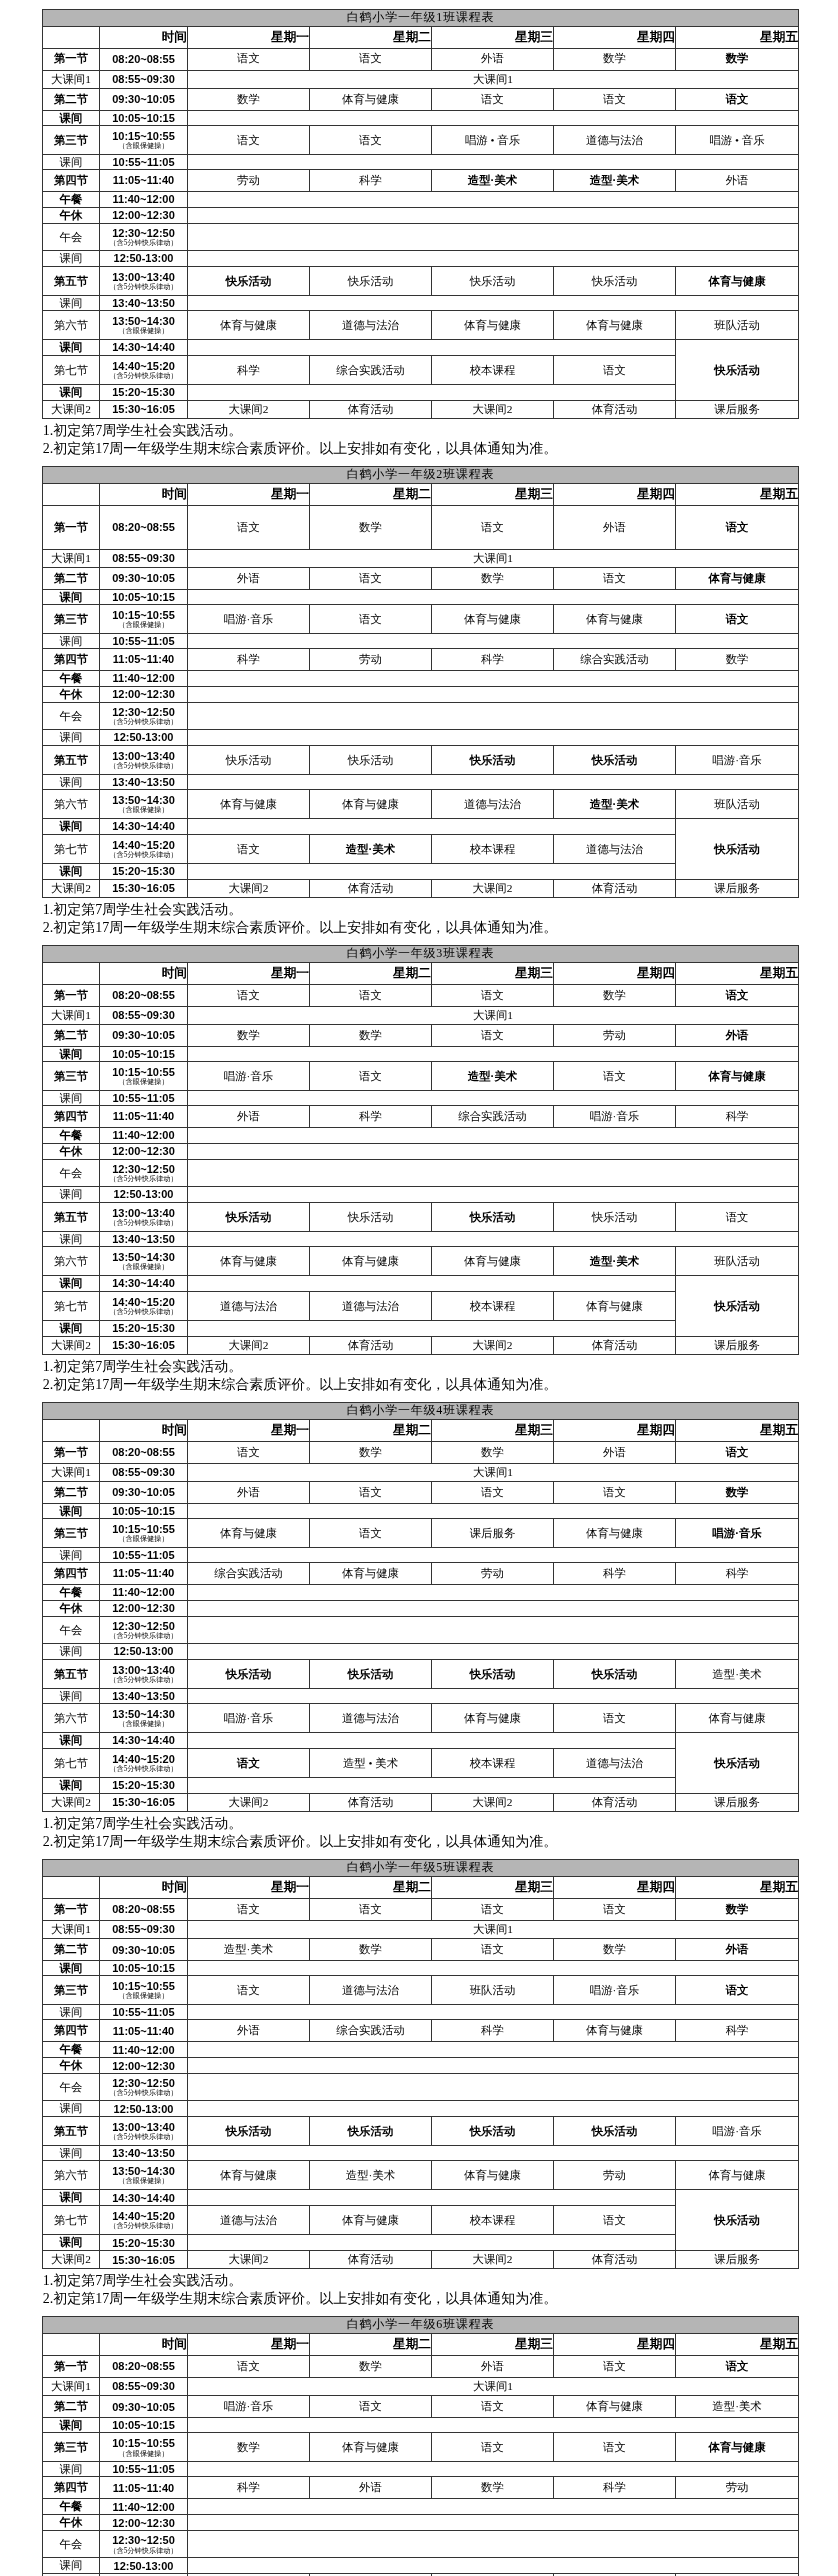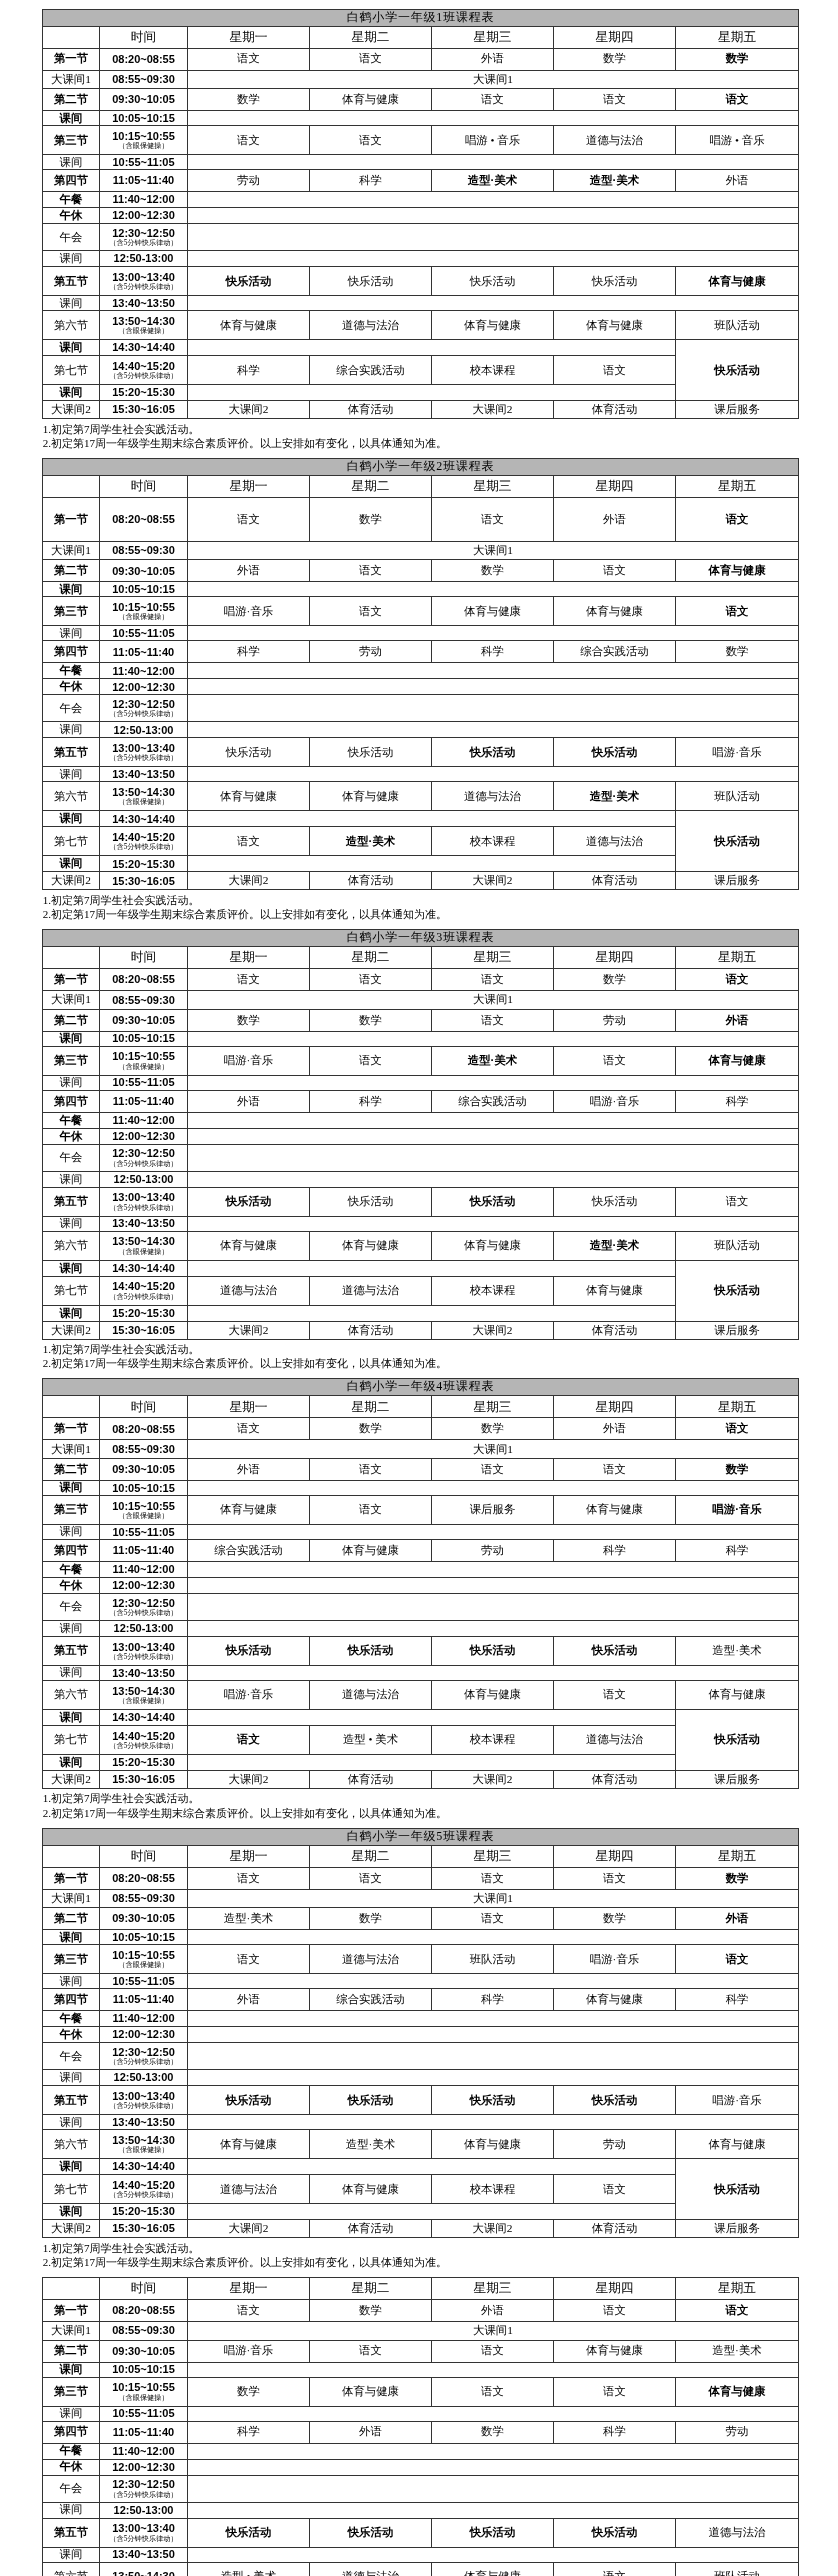--- a/index.html
+++ b/index.html
@@ -19,32 +19,32 @@
     border-bottom:1.7px solid var(--border);
     text-align:center;vertical-align:middle;padding:0;overflow:hidden;
     line-height:1.15;
   }
   tr.title-row td{
     background:var(--title-bg);
     font-size:12px;letter-spacing:0.8px;
     border:1.7px solid var(--border);
   }
   tr.header-row td{
-    font-family:"Liberation Sans",sans-serif;font-weight:normal;font-size:12.7px;
+    font-family:"Liberation Sans",sans-serif;font-weight:bold;font-size:12.7px;text-align:right;
   }
   td.label{font-size:11.4px;}
   td.label.b{font-family:"Liberation Sans",sans-serif;font-weight:bold;}
   td.time{font-family:"Liberation Sans",sans-serif;font-weight:bold;font-size:11px;}
   td.time .sub{
     display:block;font-family:"Liberation Serif",serif;font-weight:normal;
     font-size:7.2px;line-height:1;margin-top:0.8px;
   }
   td.cell{font-size:11.4px;}
   td.cell.b{font-family:"Liberation Sans",sans-serif;font-weight:bold;}
-  .footnotes{font-size:11px;line-height:1.3;margin:2.5px 0 7.6px 0.8px;}
+  .footnotes{font-size:14px;line-height:1.3;margin:2.5px 0 7.6px 0.8px;}
   .footnotes div{margin:0;}
 </style>
 </head>
 <body>
 
 <div class="doc">
     <table class="tt">
       <colgroup>
         <col style="width: 57px;">
         <col style="width: 88px;">
@@ -803,20 +803,23 @@
       <colgroup>
         <col style="width: 57px;">
         <col style="width: 88px;">
         <col style="width: 122px;">
         <col style="width: 122px;">
         <col style="width: 122px;">
         <col style="width: 122px;">
         <col style="width: 123px;">
       </colgroup>
       <tbody>
+        <tr class="title-row" style="height: 17px;">
+          <td colspan="7">白鹤小学一年级6班课程表</td>
+        </tr>
         <tr class="header-row" style="height: 22px;">
           <td></td>
           <td>时间</td>
           <td>星期一</td>
           <td>星期二</td>
           <td>星期三</td>
           <td>星期四</td>
           <td>星期五</td>
         </tr>
         <tr style="height: 22px;">

